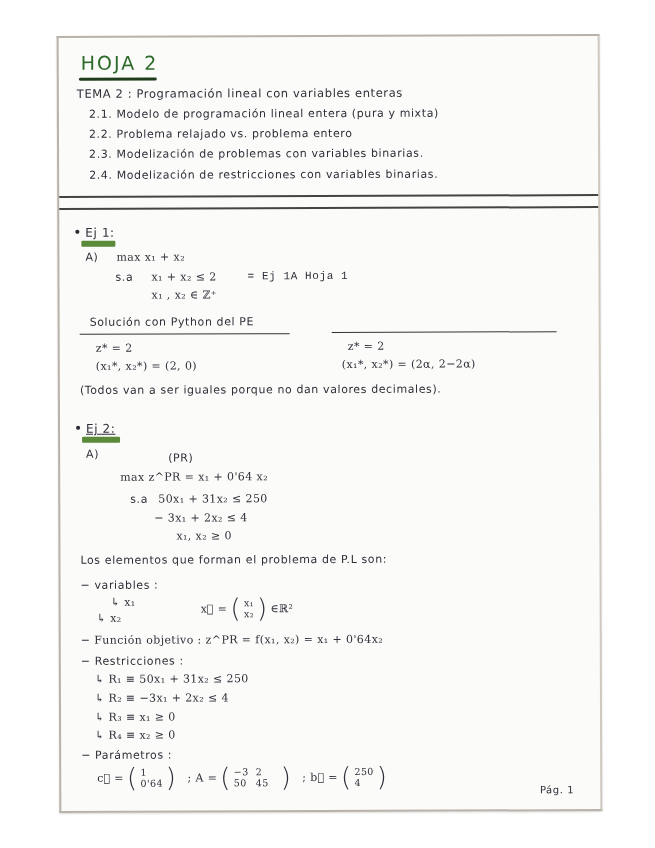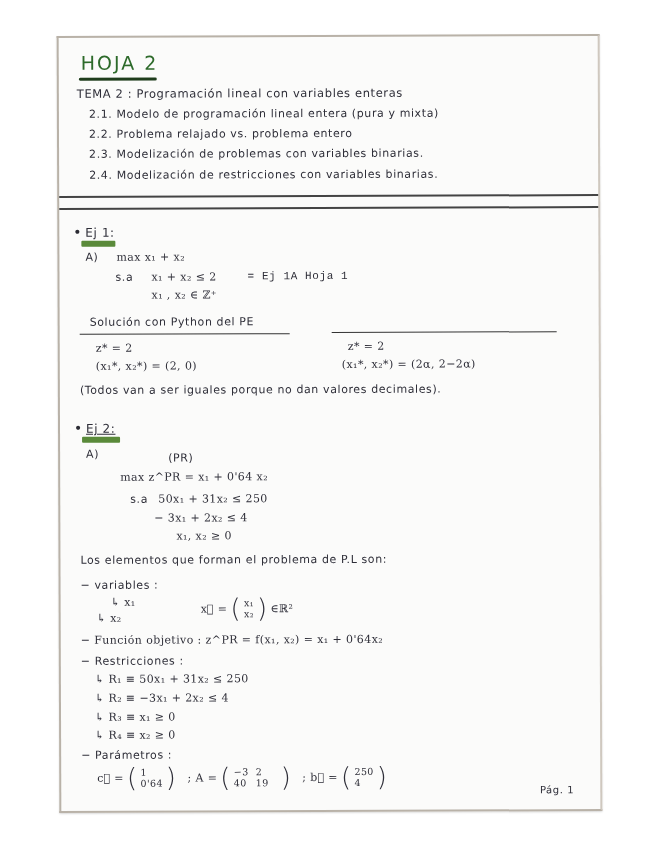--- a/index.html
+++ b/index.html
@@ -113,22 +113,22 @@
     <span class="mtx">
       <span>1</span>
       <span>0'64</span>
     </span>
     <span class="paren">)</span>
     <span style="margin-left:8px;">; A =</span>
     <span class="paren">(</span>
     <span class="mtx" style="grid-template-columns: 22px 22px;">
       <span>−3</span>
       <span>2</span>
-      <span>40</span>
-      <span>19</span>
+      <span>50</span>
+      <span>45</span>
     </span>
     <span class="paren">)</span>
     <span style="margin-left:8px;">; b⃗ =</span>
     <span class="paren">(</span>
     <span class="mtx">
       <span>250</span>
       <span>4</span>
     </span>
     <span class="paren">)</span>
   </div>

